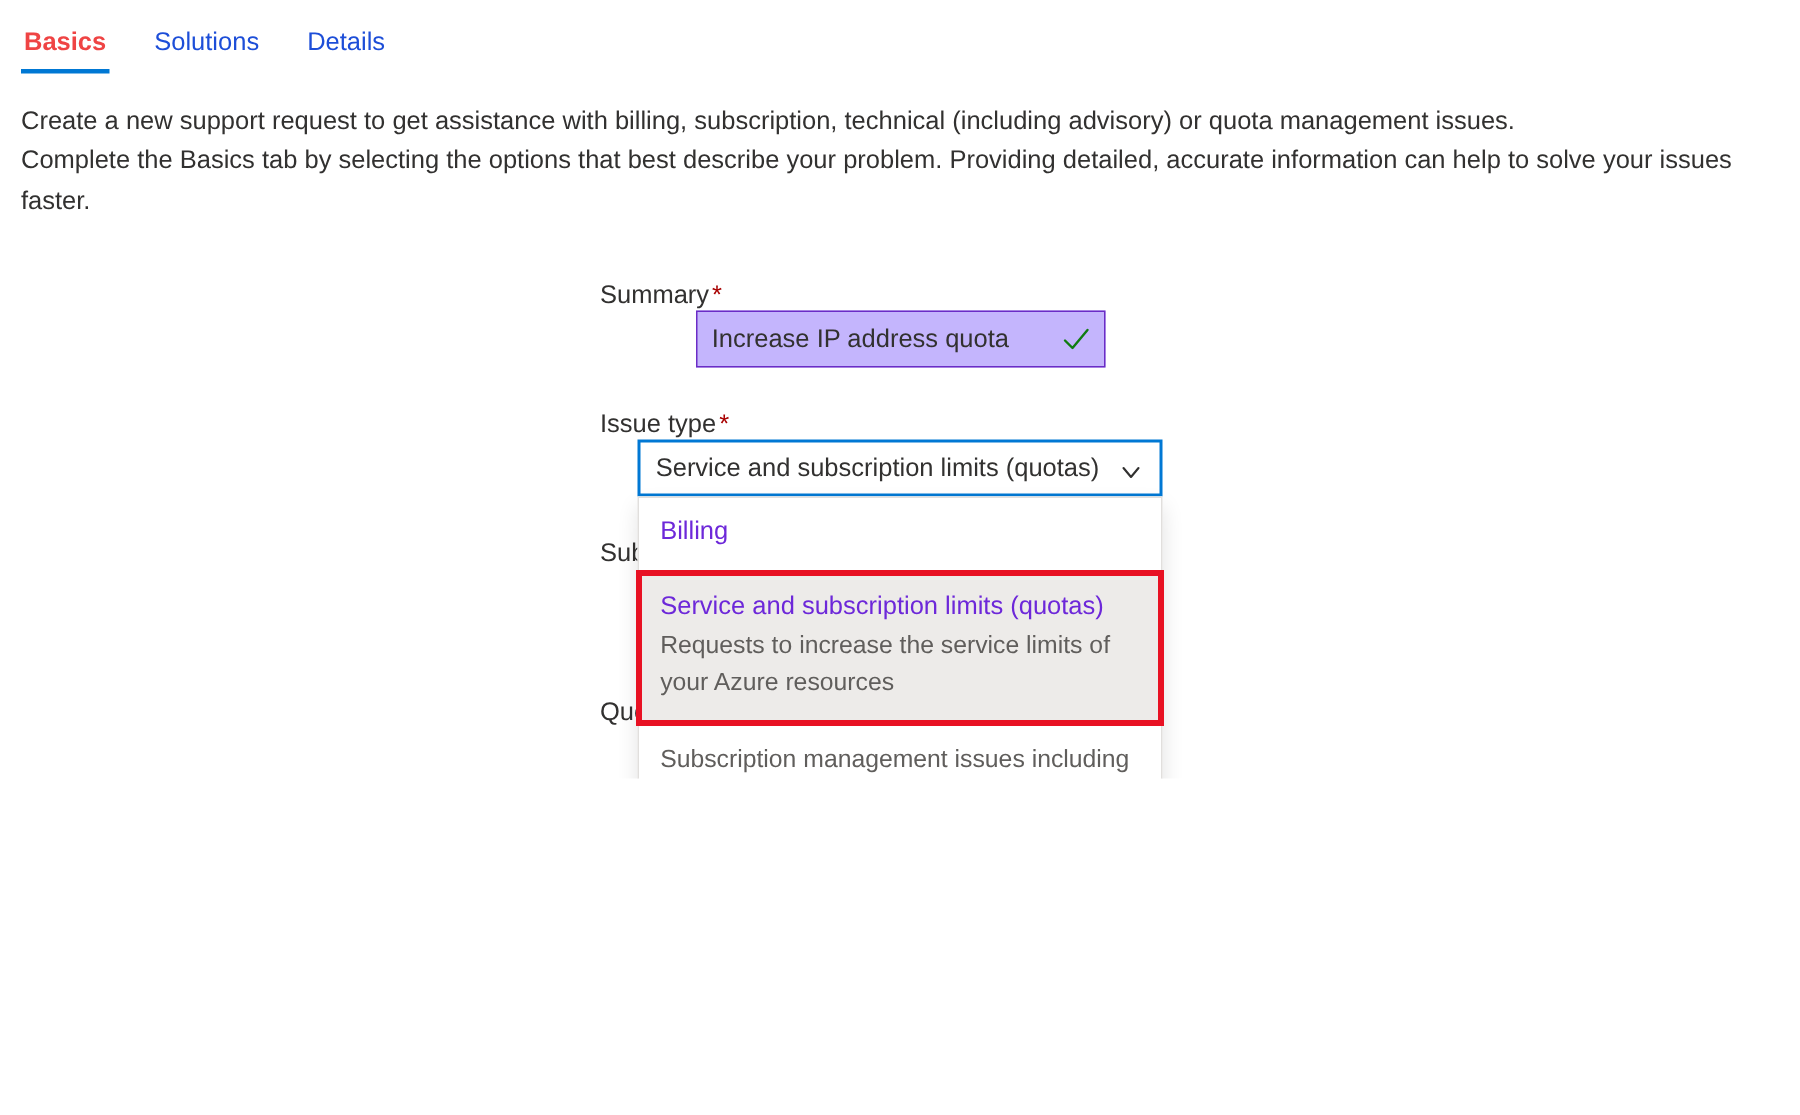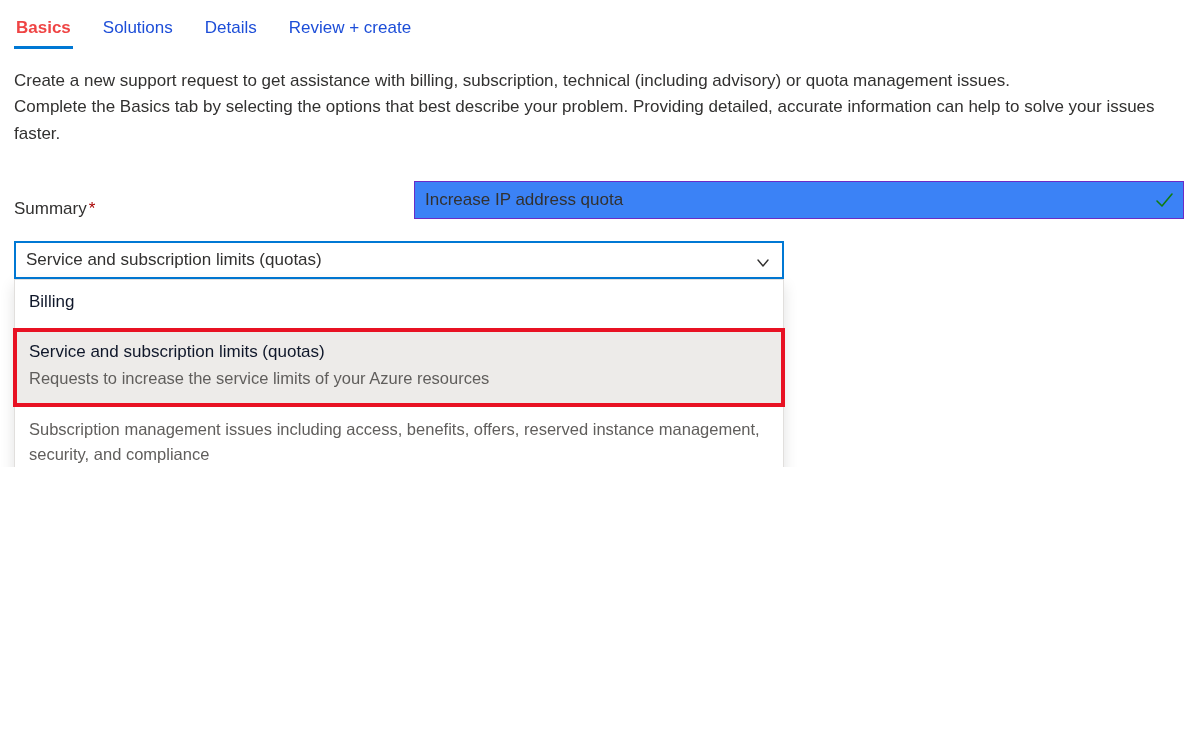--- a/index.html
+++ b/index.html
@@ -31,22 +31,23 @@
     }
     .intro {
       font-size: 17px;
       line-height: 1.55;
       color: #323130;
       margin-bottom: 34px;
       max-width: 1160px;
     }
     .form-row {
       display: flex;
-      align-items: flex-end;
+      align-items: center;
       margin-bottom: 22px;
+      flex-direction: column;
     }
     .form-label {
       width: 400px;
       flex-shrink: 0;
       font-size: 17px;
       padding-top: 6px;
       color: #323130;
     }
     .req { color: #a80000; margin-left: 2px; }
     .form-control-wrap {
@@ -54,21 +55,21 @@
       max-width: 770px;
       position: relative;
     }
     .text-input {
       width: 100%;
       height: 38px;
       border: 1px solid #6b2cc6;
       padding: 0 40px 0 10px;
       font-size: 17px;
       color: #323130;
-      background: #3b82f6;
+      background: #c4b5fd;
     }
     .check-icon {
       position: absolute;
       right: 10px;
       top: 9px;
       width: 20px;
       height: 20px;
       pointer-events: none;
     }
     .check-icon svg { stroke: #107c10; }
@@ -105,56 +106,58 @@
       padding: 12px 14px 14px 14px;
       cursor: pointer;
     }
     .option.selected {
       background: #edebe9;
       outline: 4px solid #e81123;
       outline-offset: -2px;
     }
     .option-title {
       font-size: 17px;
-      color: #0f172a;
+      color: #6d28d9;
       margin-bottom: 4px;
     }
     .option-desc {
       font-size: 16.5px;
       color: #605e5c;
       line-height: 1.5;
     }
   </style>
 </head>
 <body>
 
 <div class="tabs">
   <div class="tab active">Basics</div>
   <div class="tab">Solutions</div>
   <div class="tab">Details</div>
-  <div class="tab">Review + create</div>
 </div>
 
 <div class="intro">Create a new support request to get assistance with billing, subscription, technical (including advisory) or quota management issues.<br>Complete the Basics tab by selecting the options that best describe your problem. Providing detailed, accurate information can help to solve your issues faster.</div>
 
 <div class="form-row">
   <div class="form-label">
     <span>Summary</span><span class="req">*</span>
   </div>
   <div class="form-control-wrap">
     <input class="text-input" type="text" value="Increase IP address quota" style="">
     <span class="check-icon">
       <svg width="20" height="20" viewBox="0 0 20 20" fill="none">
           <path d="M3 11 L8 16 L18 4" stroke-width="1.6" stroke-linecap="round" stroke-linejoin="round"></path>
         </svg>
     </span>
   </div>
 </div>
 
 <div class="form-row">
+  <div class="form-label">
+    <span>Issue type</span><span class="req">*</span>
+  </div>
   <div class="form-control-wrap">
     <div class="select-box">
       <span>Service and subscription limits (quotas)</span>
       <span class="chevron-icon">
         <svg width="14" height="14" viewBox="0 0 14 14" fill="none">
             <path d="M2 4 L7 10 L12 4" stroke="#323130" stroke-width="1.4" stroke-linecap="round" stroke-linejoin="round"></path>
           </svg>
       </span>
     </div>
     <div class="dropdown">

